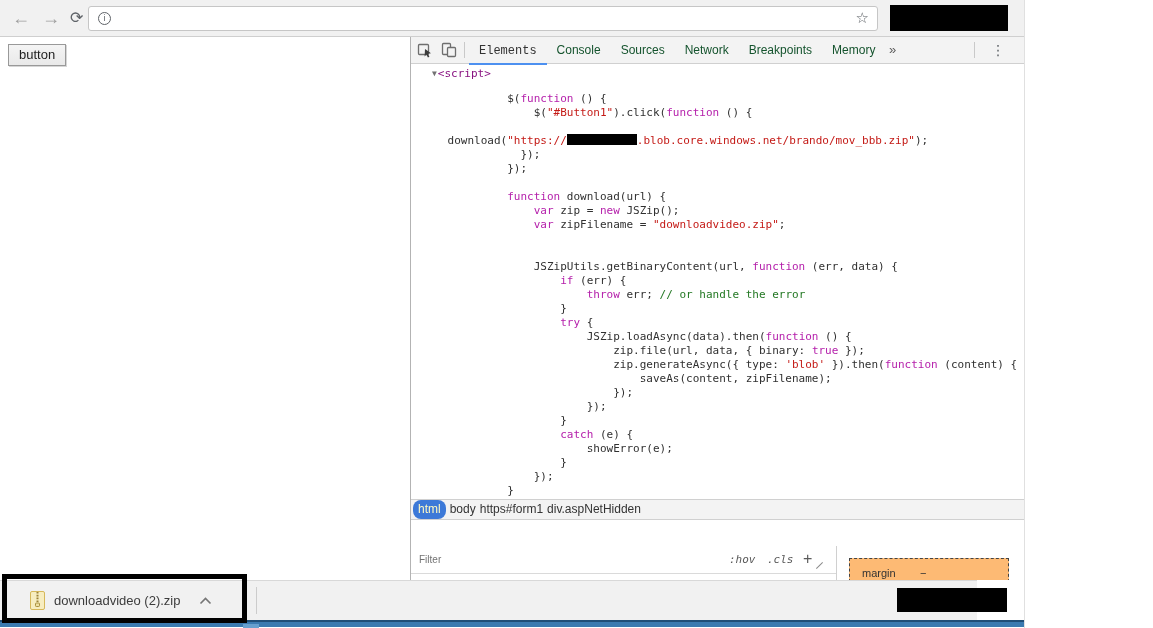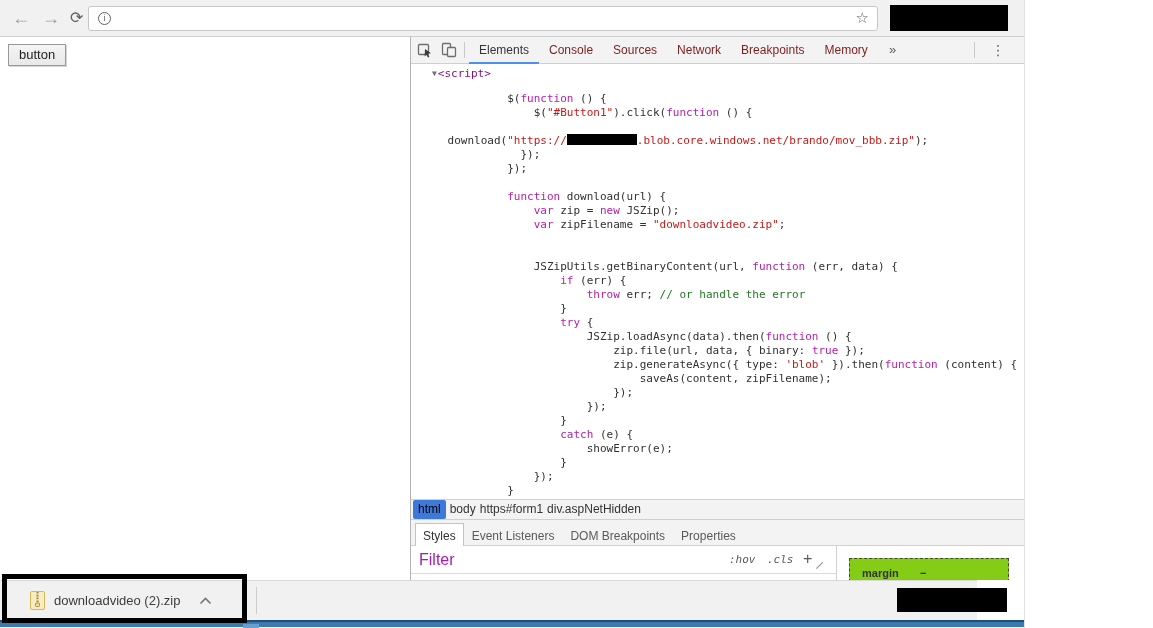--- a/index.html
+++ b/index.html
@@ -31,60 +31,60 @@
   
   .devtools { position:absolute; left:410px; top:37px; width:615px; height:543px; background:#fff; border-left:1px solid #b3b3b3; overflow:hidden; }
   .dt-toolbar { position:absolute; left:0; top:0; width:100%; height:27px; background:#f3f3f3; border-bottom:1px solid #d0d0d0; }
   .dt-ico { position:absolute; top:5px; width:16px; height:16px; }
   .dt-ico-inspect { left:6px; }
   .dt-ico-device { left:30px; }
   .dt-sep { position:absolute; top:5px; width:1px; height:16px; background:#c9c9c9; }
   .dt-sep-l { left:53px; }
   .dt-sep-r { left:563px; }
   .dt-tabs { position:absolute; left:58px; top:0; height:26px; white-space:nowrap; }
-  .dt-tab { display:inline-block; padding:0 10px; line-height:26px; font-size:12px; color:#7f1d1d; }
-  .dt-tab.active { color:#333; border-bottom:2px solid #4d90f0; line-height:24px; }
+  .dt-tab { display:inline-block; padding:0 10px; line-height:26px; font-size:12px; color:#14532d; }
+  .dt-tab.active { color:#333; border-bottom:2px solid #4d90f0; line-height:24px;font-family:Liberation Mono, monospace; }
   .dt-more { position:absolute; left:478px; top:0; line-height:26px; font-size:13px; color:#5a5a5a; }
   .dt-menu { position:absolute; left:580px; top:0; line-height:26px; font-size:14px; color:#5f6368; }
   .dt-menu2 { position:absolute; left:608px; top:0; line-height:26px; font-size:14px; color:#5f6368; }
 
   
   .script-line { position:absolute; left:21px; top:30px; font-family:"DejaVu Sans Mono", monospace; font-size:11px; line-height:14px; }
   .script-arrow { color:#727272; font-size:8px; vertical-align:1px; margin-right:1px; }
   .script-tag { color:#881280; }
   .code-pre { position:absolute; left:30px; top:55px; margin:0; font-family:"DejaVu Sans Mono", monospace; font-size:11px; line-height:14px; white-space:pre; }
   .code-line { height:14px; }
   .tk-d { color:#303030; }
   .tk-k { color:#b520ab; }
   .tk-s { color:#c41a16; }
   .tk-c { color:#237823; }
   .tk-x { display:inline-block; width:70px; height:11px; background:#000; vertical-align:-1px; }
 
   
   .crumbs { position:absolute; left:0; top:462px; width:100%; height:21px; background:#f3f3f3; border-top:1px solid #d0d0d0; border-bottom:1px solid #d0d0d0; white-space:nowrap; font-size:12px; line-height:19px; }
   .crumb { display:inline-block; margin-left:4px; color:#333; }
-  .crumb.active { margin-left:2px; background:#3c79d8; color:#000000; padding:0 5px; border-radius:2px; }
+  .crumb.active { margin-left:2px; background:#3c79d8; color:#fef9c3; padding:0 5px; border-radius:8px; }
 
   
   .styles-tabs { position:absolute; left:0; top:483px; width:100%; height:26px; background:#f3f3f3; border-bottom:1px solid #d0d0d0; white-space:nowrap; }
   .styles-tab { display:inline-block; font-size:12px; color:#5a5a5a; line-height:25px; padding:0 8px; }
   .styles-tab.active { background:#fff; border:1px solid #c3c3c3; border-bottom:none; line-height:20px; padding:2px 7px 3px 7px; margin:3px 0 0 4px; color:#333; }
 
   
   .filter-row { position:absolute; left:0; top:509px; width:425px; height:28px; background:#fff; border-bottom:1px solid #dadada; }
-  .filter-label { position:absolute; left:8px; top:0; line-height:27px; font-size:16px; color:#a21caf; }
+  .filter-label { position:absolute; left:8px; top:0; line-height:27px; font-size:10px; color:#737373; }
   .pseudo { position:absolute; top:0; line-height:27px; font-family:"DejaVu Sans Mono", monospace; font-size:11px; color:#5a5a5a;font-style:italic; }
   .pseudo-hov { left:318px; }
   .pseudo-cls { left:356px; }
   .filter-plus { position:absolute; left:392px; top:0; line-height:26px; font-size:16px; color:#5a5a5a; }
   .filter-diag { position:absolute; left:404px; top:19px; width:9px; border-top:1px solid #8a8a8a; transform:rotate(-45deg); }
   .styles-vsep { position:absolute; left:425px; top:509px; width:1px; height:34px; background:#d0d0d0; }
 
   
-  .margin-box { position:absolute; left:438px; top:521px; width:160px; height:40px; background:#84cc16; border:1px dashed #444; font-size:11px; color:#333;font-weight:bold; }
+  .margin-box { position:absolute; left:438px; top:521px; width:160px; height:40px; background:#fdba74; border:1px dashed #444; font-size:11px; color:#333; }
   .margin-label { position:absolute; left:12px; top:8px; }
   .margin-dash { position:absolute; left:70px; top:8px; }
 
   
   .shelf { position:absolute; left:0; top:580px; width:977px; height:40px; background:#f1f1f1; border-top:1px solid #d8d8d8; }
   .zip-ico { position:absolute; left:30px; top:10px; }
   .dl-name { position:absolute; left:54px; top:0; line-height:39px; font-size:13px; color:#3c3c3c; }
   .dl-chevron { position:absolute; left:199px; top:16px; }
   .dl-sep { position:absolute; left:256px; top:6px; width:1px; height:27px; background:#cccccc; }
   .annotation-box { position:absolute; left:2px; top:574px; width:245px; height:49px; border:5px solid #000; background:transparent; z-index:6; }
@@ -130,21 +130,20 @@
       <span class="dt-menu2">⋮</span>
     </div>
 
     <div class="script-line">
       <span class="script-arrow">▼</span><span class="script-tag">&lt;script&gt;</span>
     </div>
     <pre class="code-pre" id="code-pre"><div class="code-line"><span class="tk-d">          $(</span><span class="tk-k">function</span><span class="tk-d"> () {</span></div><div class="code-line"><span class="tk-d">              $(</span><span class="tk-s">"#Button1"</span><span class="tk-d">).click(</span><span class="tk-k">function</span><span class="tk-d"> () {</span></div><div class="code-line">&nbsp;</div><div class="code-line"><span class="tk-d"> download(</span><span class="tk-s">"https://</span><span class="tk-x"></span><span class="tk-s">.blob.core.windows.net/brando/mov_bbb.zip"</span><span class="tk-d">);</span></div><div class="code-line"><span class="tk-d">            });</span></div><div class="code-line"><span class="tk-d">          });</span></div><div class="code-line">&nbsp;</div><div class="code-line"><span class="tk-d">          </span><span class="tk-k">function</span><span class="tk-d"> download(url) {</span></div><div class="code-line"><span class="tk-d">              </span><span class="tk-k">var</span><span class="tk-d"> zip = </span><span class="tk-k">new</span><span class="tk-d"> JSZip();</span></div><div class="code-line"><span class="tk-d">              </span><span class="tk-k">var</span><span class="tk-d"> zipFilename = </span><span class="tk-s">"downloadvideo.zip"</span><span class="tk-d">;</span></div><div class="code-line">&nbsp;</div><div class="code-line">&nbsp;</div><div class="code-line"><span class="tk-d">              JSZipUtils.getBinaryContent(url, </span><span class="tk-k">function</span><span class="tk-d"> (err, data) {</span></div><div class="code-line"><span class="tk-d">                  </span><span class="tk-k">if</span><span class="tk-d"> (err) {</span></div><div class="code-line"><span class="tk-d">                      </span><span class="tk-k">throw</span><span class="tk-d"> err; </span><span class="tk-c">// or handle the error</span></div><div class="code-line"><span class="tk-d">                  }</span></div><div class="code-line"><span class="tk-d">                  </span><span class="tk-k">try</span><span class="tk-d"> {</span></div><div class="code-line"><span class="tk-d">                      JSZip.loadAsync(data).then(</span><span class="tk-k">function</span><span class="tk-d"> () {</span></div><div class="code-line"><span class="tk-d">                          zip.file(url, data, { binary: </span><span class="tk-k">true</span><span class="tk-d"> });</span></div><div class="code-line"><span class="tk-d">                          zip.generateAsync({ type: </span><span class="tk-s">'blob'</span><span class="tk-d"> }).then(</span><span class="tk-k">function</span><span class="tk-d"> (content) {</span></div><div class="code-line"><span class="tk-d">                              saveAs(content, zipFilename);</span></div><div class="code-line"><span class="tk-d">                          });</span></div><div class="code-line"><span class="tk-d">                      });</span></div><div class="code-line"><span class="tk-d">                  }</span></div><div class="code-line"><span class="tk-d">                  </span><span class="tk-k">catch</span><span class="tk-d"> (e) {</span></div><div class="code-line"><span class="tk-d">                      showError(e);</span></div><div class="code-line"><span class="tk-d">                  }</span></div><div class="code-line"><span class="tk-d">              });</span></div><div class="code-line"><span class="tk-d">          }</span></div></pre>
 
     <div class="crumbs" id="crumbs"><span class="crumb active">html</span><span class="crumb">body</span><span class="crumb">https#form1</span><span class="crumb">div.aspNetHidden</span></div>
 
-    <div class="styles-tabs" id="styles-tabs"><span class="styles-tab active">Styles</span><span class="styles-tab">Event Listeners</span><span class="styles-tab">DOM Breakpoints</span><span class="styles-tab">Properties</span></div>
 
     <div class="filter-row">
       <span class="filter-label">Filter</span>
       <span class="pseudo pseudo-hov">:hov</span>
       <span class="pseudo pseudo-cls">.cls</span>
       <span class="filter-plus">+</span>
       <span class="filter-diag"></span>
     </div>
     <div class="styles-vsep"></div>
 

